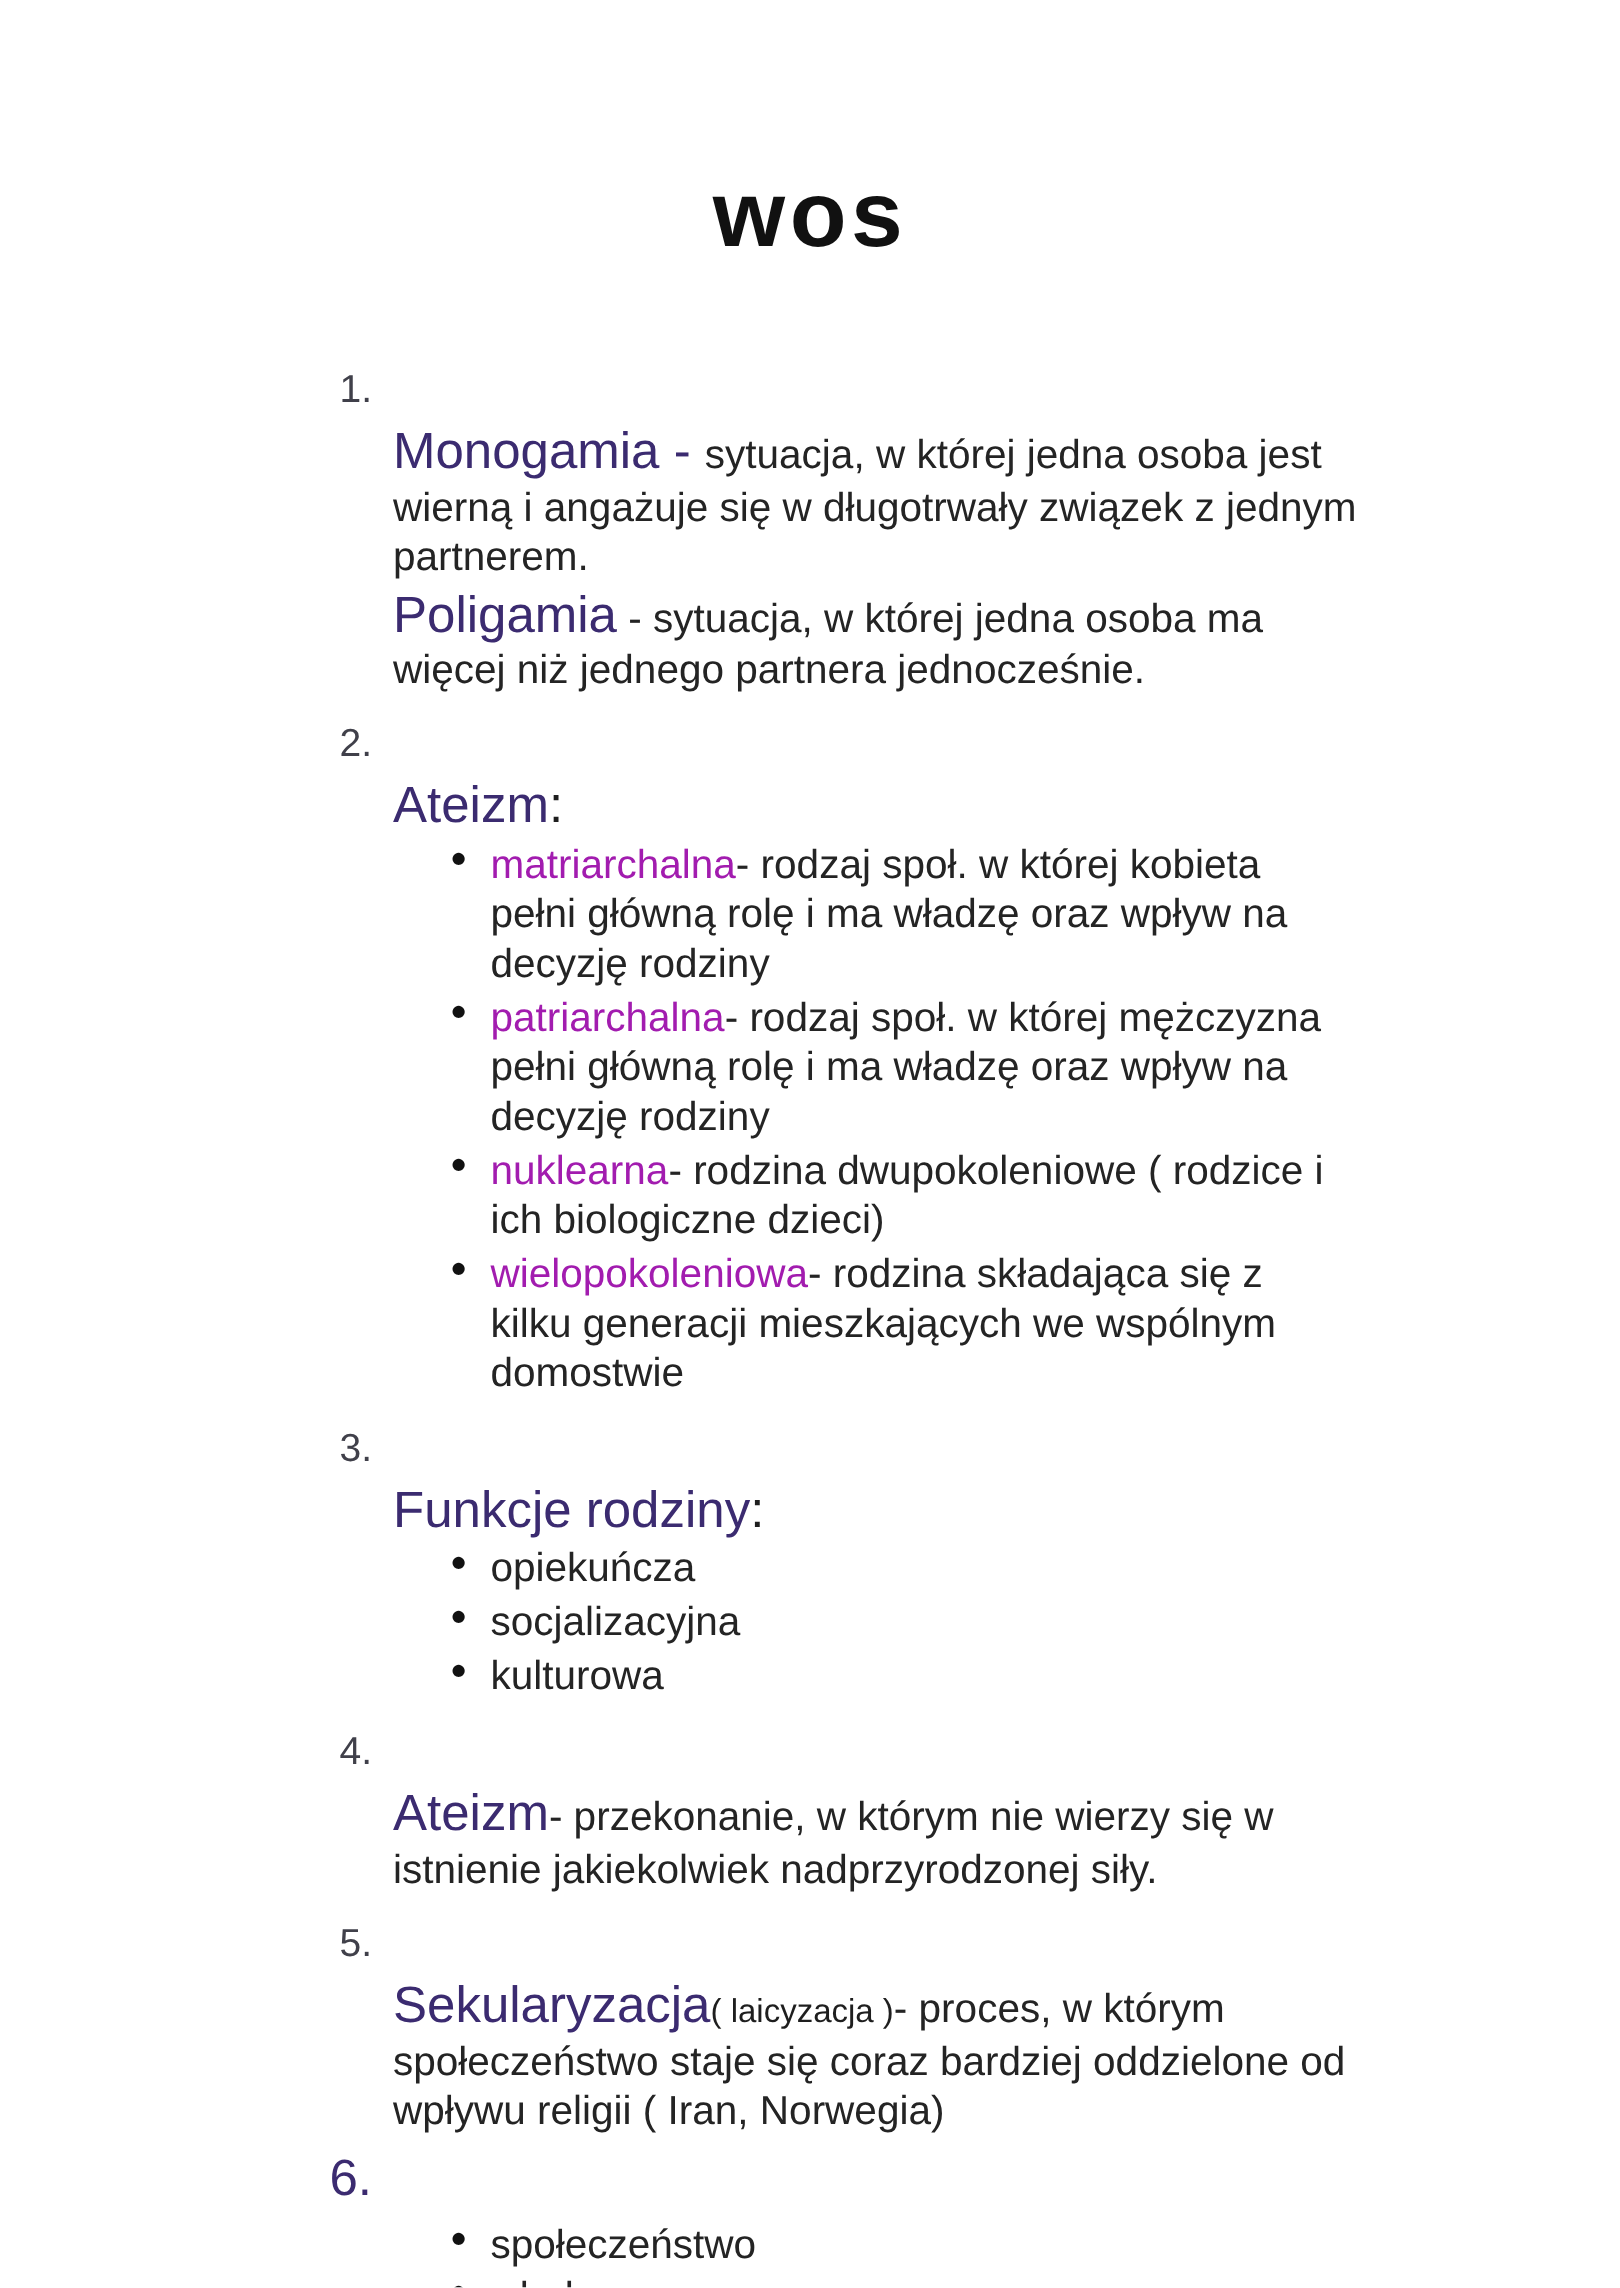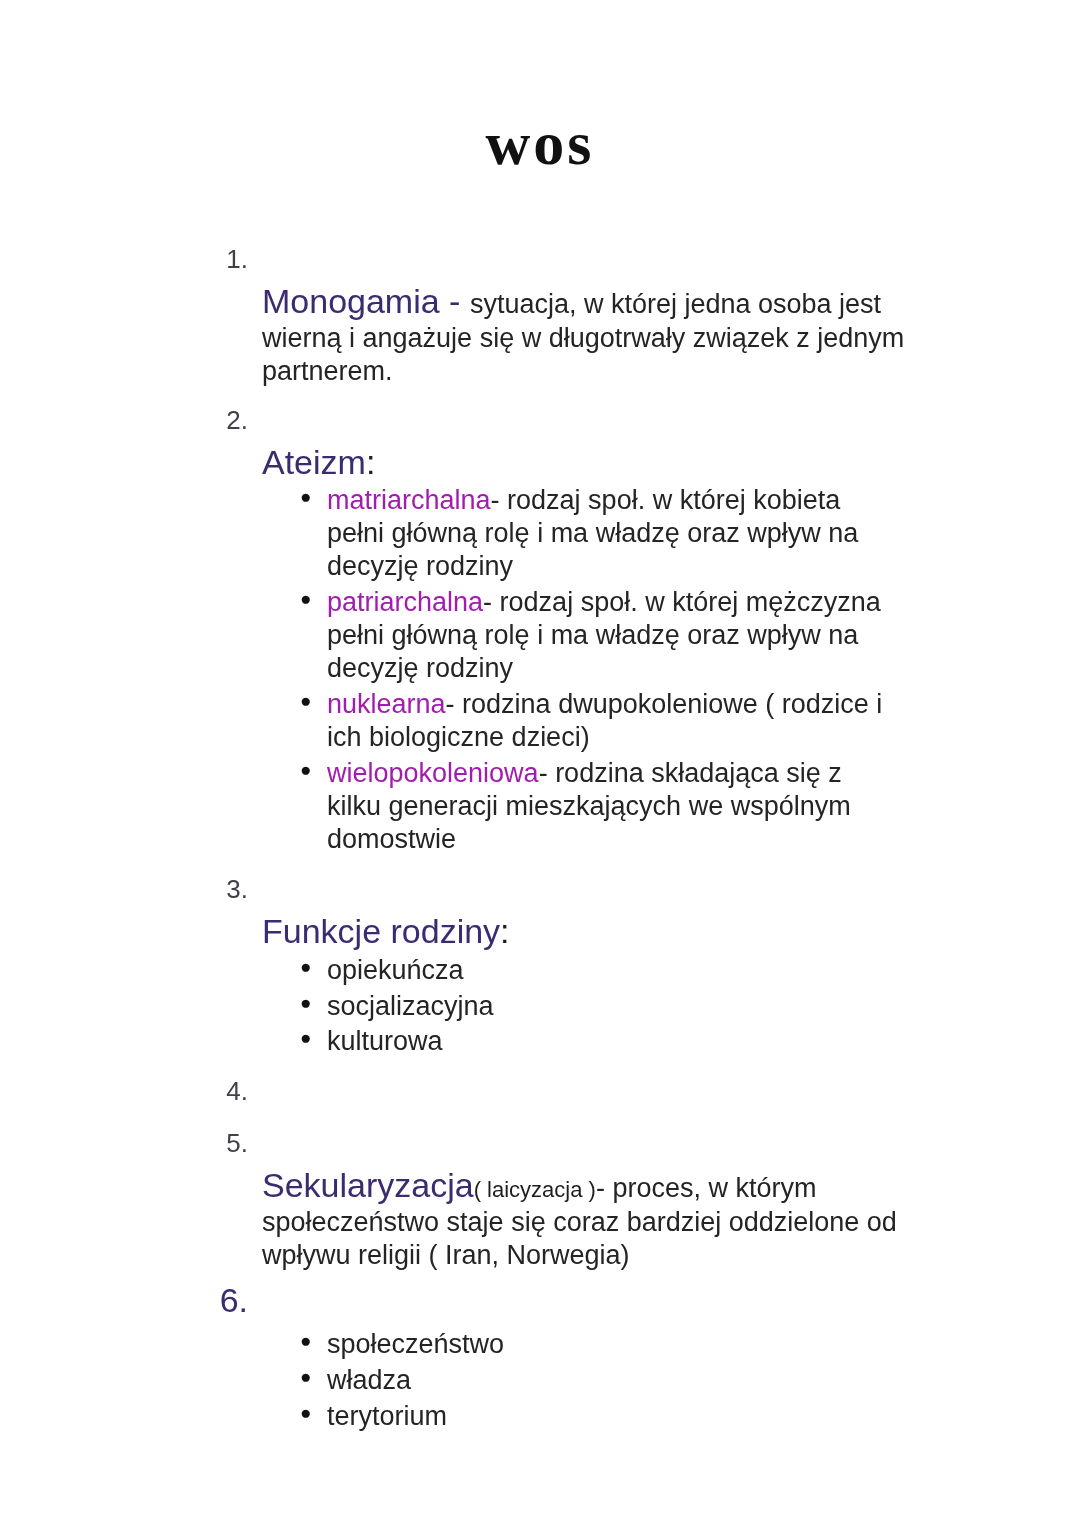--- a/index.html
+++ b/index.html
@@ -14,21 +14,20 @@
     padding-top: 108px;
     overflow: hidden;
   }
   .title {
     margin: 0 0 56px 0;
     text-align: center;
     font-size: 62px;
     font-weight: 700;
     letter-spacing: 3px;
     color: #111111;
-    font-family: Liberation Serif, serif;
   }
   .list { margin-left: 212px; width: 700px; }
   .item { display: flex; margin-bottom: 6px; }
   .num {
     flex: none;
     width: 36px;
     text-align: right;
     margin-right: 14px;
     font-size: 26px;
     color: #40404a;
@@ -75,20 +74,21 @@
 <div class="page">
 
   <h1 class="title">wos</h1>
 
   <div class="list">
 
     <div class="item">
       <div class="num">1.</div>
       <div class="content">
         <p class="def"><span class="term">Monogamia - </span><span class="bdy">sytuacja, w której jedna osoba jest wierną i angażuje się w długotrwały związek z jednym partnerem.</span></p>
+        <p class="def"><span class="term">Poligamia</span><span class="bdy"> - sytuacja, w której jedna osoba ma więcej niż jednego partnera jednocześnie.</span></p>
       </div>
     </div>
 
     <div class="item">
       <div class="num">2.</div>
       <div class="content">
         <p class="def"><span class="term">Ateizm</span><span class="suffix">:</span></p>
         <ul class="bullets">
           <li><span class="dot">●</span><span class="kw">matriarchalna</span><span class="bdy">- rodzaj społ. w której kobieta pełni główną rolę i ma władzę oraz wpływ na decyzję rodziny</span></li>
           <li><span class="dot">●</span><span class="kw">patriarchalna</span><span class="bdy">- rodzaj społ. w której mężczyzna pełni główną rolę i ma władzę oraz wpływ na decyzję rodziny</span></li>
@@ -106,20 +106,21 @@
           <li><span class="dot">●</span><span class="bdy">opiekuńcza</span></li>
           <li><span class="dot">●</span><span class="bdy">socjalizacyjna</span></li>
           <li><span class="dot">●</span><span class="bdy">kulturowa</span></li>
         </ul>
       </div>
     </div>
 
     <div class="item">
       <div class="num">4.</div>
       <div class="content">
+        <p class="def"><span class="term">Ateizm</span><span class="bdy">- przekonanie, w którym nie wierzy się w istnienie jakiekolwiek nadprzyrodzonej siły.</span></p>
       </div>
     </div>
 
     <div class="item">
       <div class="num">5.</div>
       <div class="content">
         <p class="def"><span class="term">Sekularyzacja</span><span class="term-black">( laicyzacja )</span><span class="bdy">- proces, w którym społeczeństwo staje się coraz bardziej oddzielone od wpływu religii ( Iran, Norwegia)</span></p>
       </div>
     </div>
 

